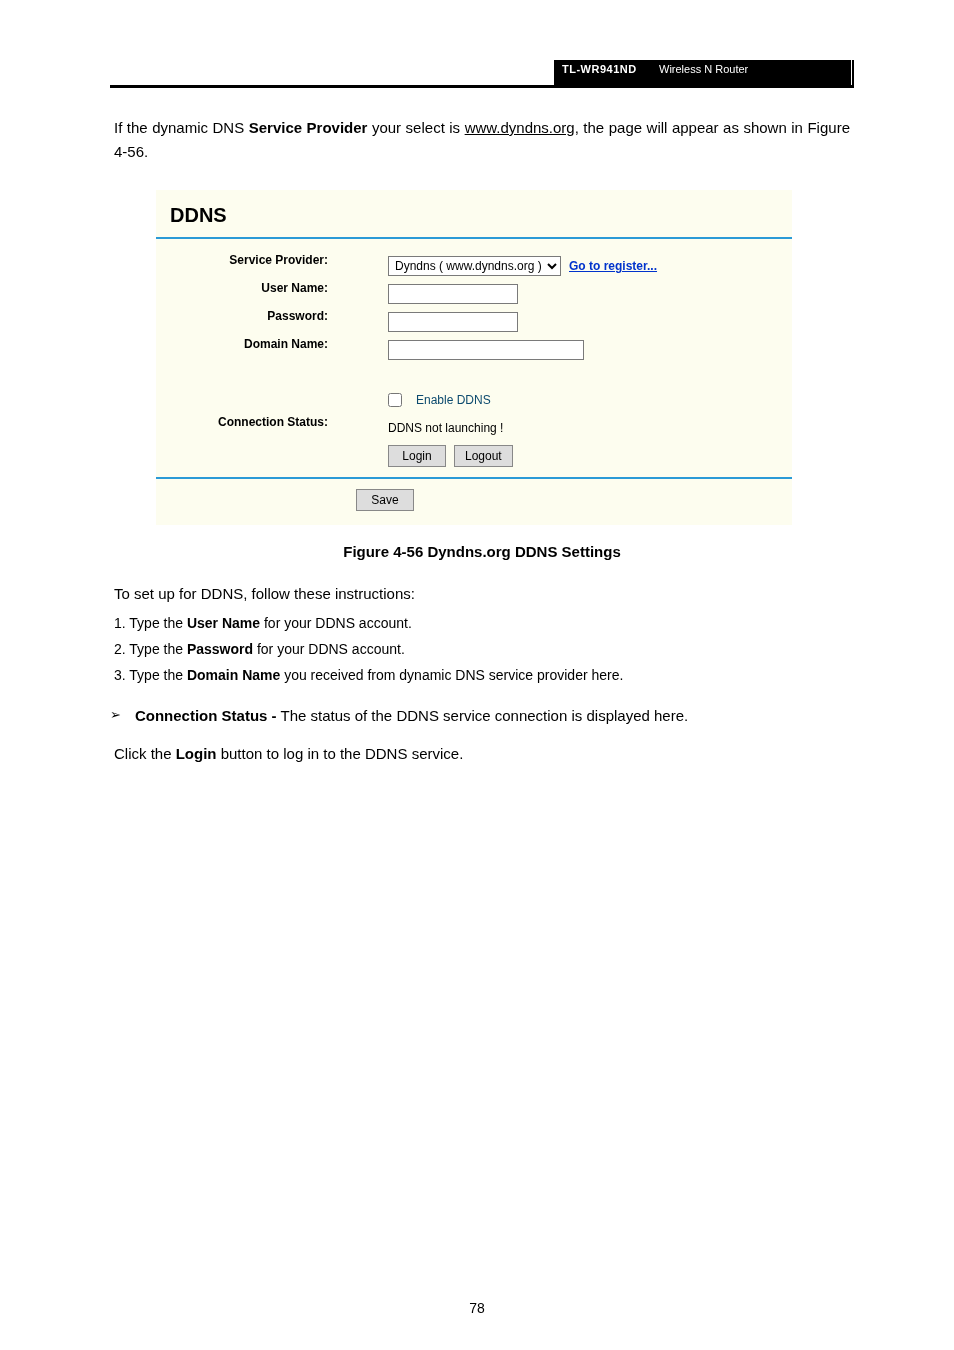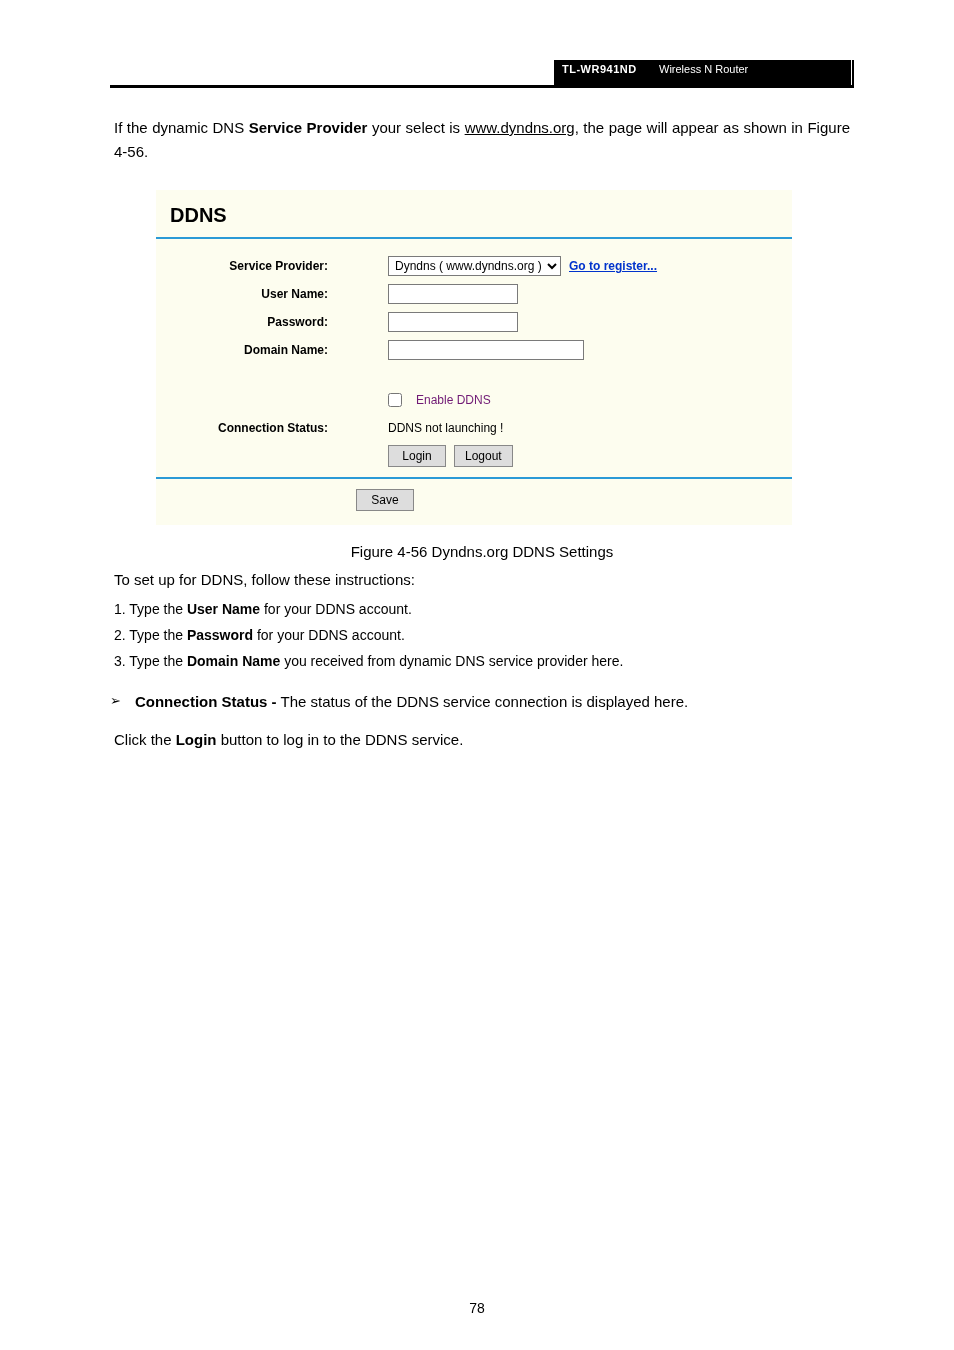--- a/index.html
+++ b/index.html
@@ -78,21 +78,20 @@
     border: none;
     height: 2px;
     background: #2a9ad6;
     margin: 0;
   }
   .form-rows {
     padding: 14px 0 6px 0;
   }
   .frow {
     display: flex;
-    align-items: center;
     min-height: 26px;
     margin-bottom: 2px;
   }
   .flabel {
     width: 200px;
     text-align: right;
     font-size: 12px;
     font-weight: bold;
     color: #000;
     padding-right: 28px;
@@ -126,42 +125,43 @@
     font-size: 12px;
     font-weight: bold;
   }
   .cb {
     margin: 0;
     width: 14px;
     height: 14px;
   }
   .cb-lbl {
     font-size: 12px;
-    color: #701a75;
+    color: #0c4a6e;
     margin-left: 6px;
   }
   .btn {
     height: 22px;
     min-width: 58px;
     font-size: 12px;
     border: 1px solid #888;
     background: #ddd;
     color: #000;
     padding: 0 10px;
     cursor: pointer;
   }
   .save-row {
     padding: 10px 0 0 200px;
   }
   .section-space { height: 22px; }
   .figure-caption {
     font-size: 15px;
-    margin: 14px 0 8px 0;
+    margin: 14px 0 22px 0;
     text-align: center;
     color: #000;
+    font-weight: bold;
   }
   .steps {
     margin: 6px 4px 20px 4px;
     font-size: 14px;
     line-height: 1.7;
   }
   .steps .step {
     margin-bottom: 2px;
   }
   .bullet-row {

